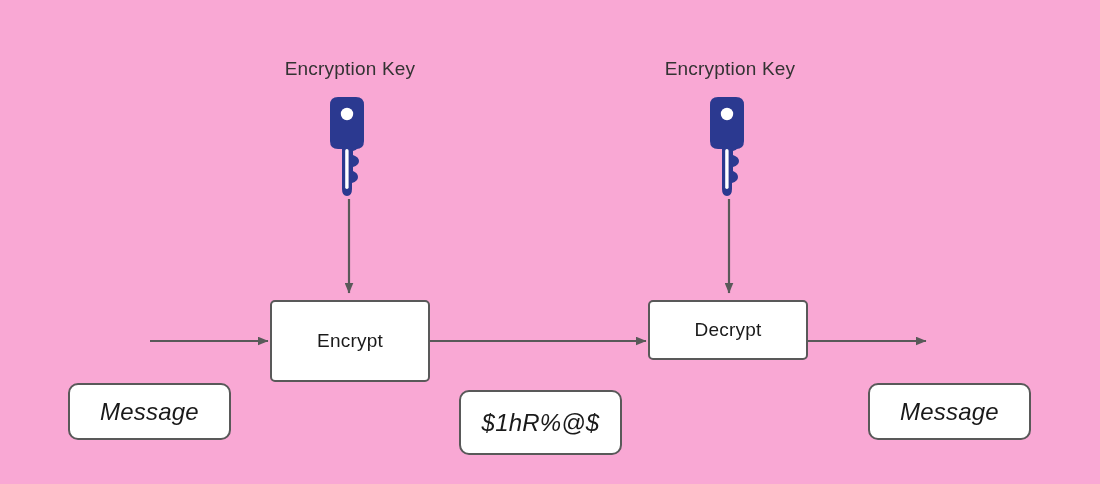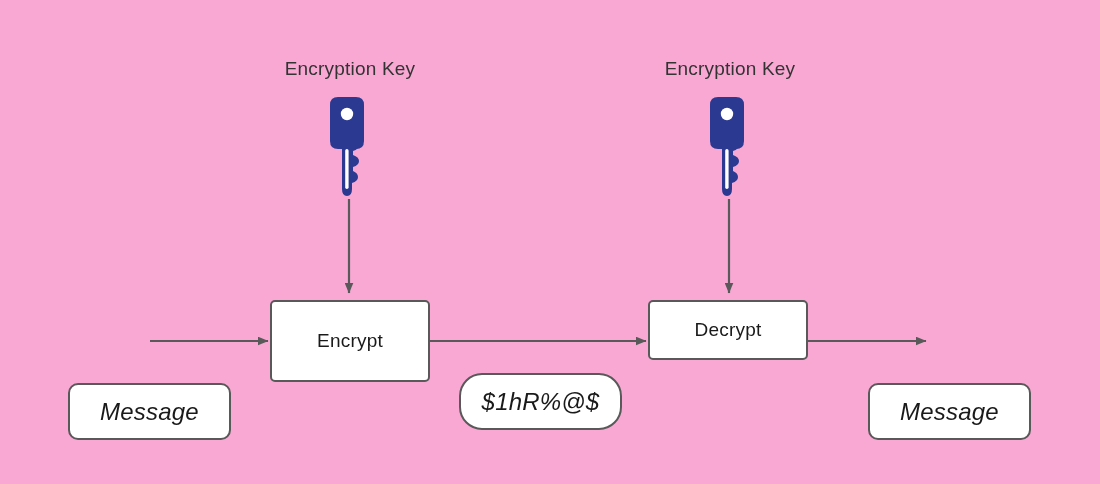--- a/index.html
+++ b/index.html
@@ -133,17 +133,17 @@
 
     <line x1="808" y1="341" x2="926" y2="341" stroke="#595959" stroke-width="2.2" marker-end="url(#ah)"></line>
   </svg>
 
   <div class="node-box" style="left: 270px; top: 300px; width: 160px; height: 82px;">Encrypt</div>
 
   <div class="node-box" style="left: 648px; top: 300px; width: 160px; height: 60px;">Decrypt</div>
 
   <div class="data-box" style="left: 68px; top: 383px; width: 163px; height: 57px;">Message</div>
 
-  <div class="data-box" style="left: 459px; top: 373px; width: 163px; height: 57px; border-radius: 23px;">$1hR%@$</div>
+  <div class="data-box" style="left: 459px; top: 390px; width: 163px; height: 65px;">$1hR%@$</div>
 
   <div class="data-box" style="left: 868px; top: 383px; width: 163px; height: 57px;">Message</div>
 
 </div>
 
 </body></html>

